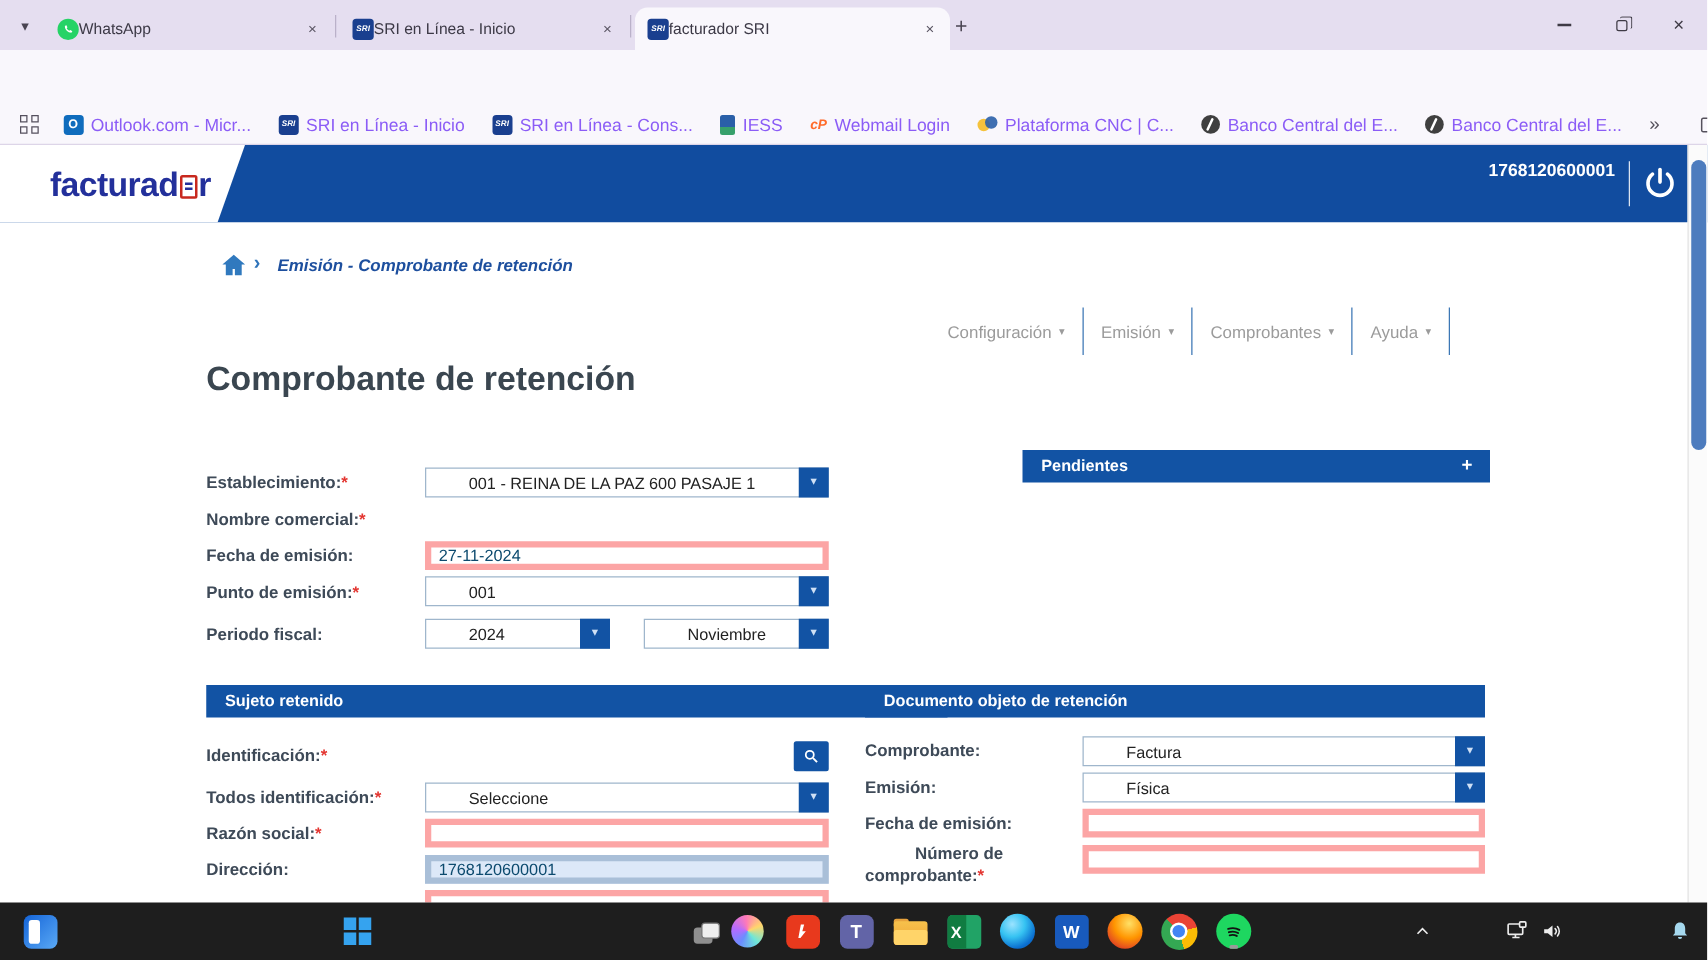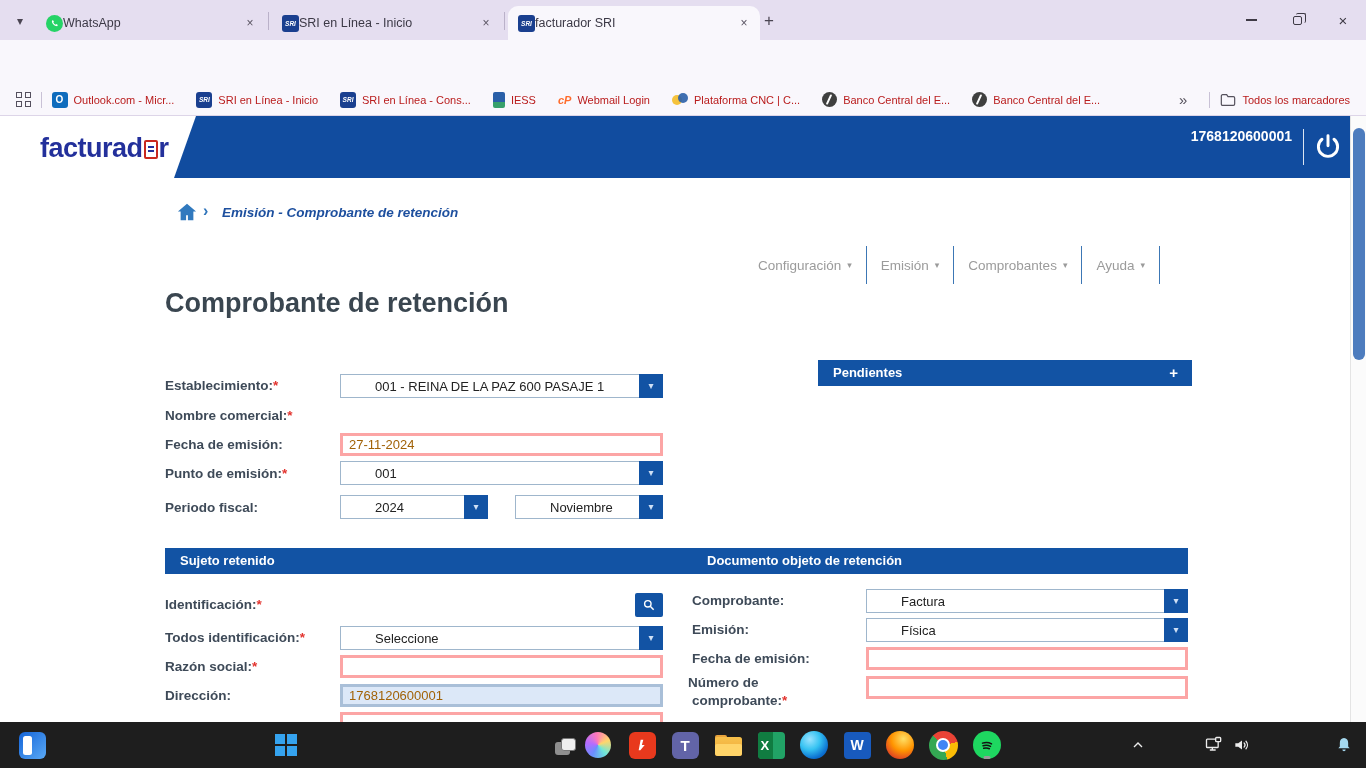--- a/index.html
+++ b/index.html
@@ -28,21 +28,21 @@
   .favicon-wa { width:17px; height:17px; border-radius:50%; background:#25d366; display:flex; align-items:center; justify-content:center; flex:none; }
 
   .toolbar { left:0; top:40px; width:1366px; height:44px; background:#f9f7fc; }
   .navbtn { top:51px; width:24px; height:24px; color:#4e4a55; font-size:17px; text-align:center; line-height:24px; }
   .omnibox { left:158px; top:47px; width:952px; height:31px; background:#ece7f3; border-radius:16px; display:flex; align-items:center; padding:0 12px; }
   .omnibox .url { font-size:13.5px; color:#27242d; white-space:nowrap; overflow:hidden; flex:1; margin:0 10px; }
   .extarea svg, .omnibox svg { display:block; }
 
   .bookmarks { left:0; top:84px; width:1366px; height:32px; background:#f9f7fc; border-bottom:1px solid #ddd5e8; display:flex; align-items:center; }
   .bm { display:flex; align-items:center; gap:6px; margin-right:22px; }
-  .bm .bl { font-size:11px; color:#b91c1c; white-space:nowrap; }
+  .bm .bl { font-size:14px; color:#8b5cf6; white-space:nowrap; }
   .bm-sep { width:1px; height:16px; background:#c9c1d6; margin:0 10px; }
   .appsgrid { display:grid; grid-template-columns:6px 6px; grid-gap:2.5px; margin:0 0 0 16px; }
   .appsgrid i { width:6px; height:6px; border:1.6px solid #55505e; display:block; }
   .sq { width:16px; height:16px; border-radius:3px; color:#fff; font:bold 10px "Liberation Sans",sans-serif; display:flex; align-items:center; justify-content:center; flex:none; }
 
   
   .appheader { left:0; top:116px; width:1366px; height:62px; background:#114c9f; }
   .appheader .whitewedge { position:absolute; left:0; top:0; width:210px; height:62px; background:#fff; clip-path:polygon(0 0,196px 0,174px 62px,0 62px); }
   .logo { position:absolute; left:40px; top:17px; font:bold 27px "Liberation Sans",sans-serif; color:#23309b; letter-spacing:-0.5px; display:flex; align-items:center; }
   .logo .doc { width:14px; height:19px; background:#fff; border:2px solid #c8281e; border-radius:2px; margin:2px 1px 0 1px; position:relative; }
@@ -57,21 +57,21 @@
   .crumb-text { left:222px; top:27px; font:italic bold 13.5px "Liberation Sans",sans-serif; color:#1d4f9e; }
   .crumb-ch { left:203px; top:24px; font-size:16px; font-weight:bold; color:#2f74ba; }
   .mainmenu { top:68px; right:206px; display:flex; align-items:stretch; height:38px; }
   .mainmenu .mi { display:flex; align-items:center; padding:0 14px; font-size:13.5px; color:#9b9b9b; gap:6px; }
   .mainmenu .mi .car { font-size:9px; color:#9b9b9b; }
   .mainmenu .msep { width:1px; background:#3c77b5; }
   .h1 { left:165px; top:110px; font:bold 27px "Liberation Sans",sans-serif; color:#3a4650; }
 
   .lbl { position:absolute; font:bold 13.5px "Liberation Sans",sans-serif; color:#3e4a58; }
   .req { color:#e3342f; }
-  .inp { position:absolute; height:23px; border:3px solid #fca5a5; background:#fff; font:13px "Liberation Sans",sans-serif; color:#a16207; padding:0 6px; }
+  .inp { position:absolute; height:23px; border:5px solid #fca5a5; background:#fff; font:13px "Liberation Sans",sans-serif; color:#0c4a6e; padding:0 6px; }
   .inp.ro { background:#dce8f8; border-color:#a9bfd8; }
   .inp::placeholder { font-style:italic; color:#a9a9a9; }
   .sel { position:absolute; height:24px; border:1px solid #9fb6cc; background:#fff; }
   .sel .txt { position:absolute; left:6px; top:4px; font:13px "Liberation Sans",sans-serif; color:#222; white-space:nowrap;margin-left:28px; }
   .sel .btn { position:absolute; right:-1px; top:-1px; width:24px; height:24px; background:#1253a4; color:#cfe0f5; text-align:center; font-size:10px; line-height:24px; }
   .secbar { position:absolute; height:26px; background:#1253a4; color:#fff; font:bold 13px "Liberation Sans",sans-serif; line-height:26px; padding-left:15px; }
   .secbar .plus { position:absolute; right:14px; top:0; font-size:15px; font-weight:bold; }
   .searchbtn { position:absolute; width:28px; height:24px; background:#1253a4; border-radius:2px; display:flex; align-items:center; justify-content:center; }
 
   .scrolltrack { left:1350px; top:116px; width:16px; height:606px; background:#fbfbfb; border-left:1px solid #e4e4e4; z-index:30; }
@@ -410,21 +410,21 @@
 
     <div class="lbl" style="left:692px;top:444px;"><span>Emisión:</span></div>
     <div class="sel" style="left:866px;top:440px;width:322px;">
       <span class="txt">Física</span>
       <span class="btn"><span>▾</span></span>
     </div>
 
     <div class="lbl" style="left:692px;top:473px;"><span>Fecha de emisión:</span></div>
     <input class="inp" style="left: 866px; top: 469px; width: 322px;">
 
-    <div class="lbl" style="left:672px;top:497px;padding-left:16px;"><span>Número de</span></div>
+    <div class="lbl" style="left:716px;top:497px;padding-left:16px;"><span>Número de</span></div>
     <div class="lbl" style="left:692px;top:515px;"><span>comprobante:</span><span class="req">*</span></div>
     <input class="inp" style="left: 866px; top: 498px; width: 322px;">
   </div>
 
   <div class="abs scrolltrack">
     <div class="scrollthumb"></div>
   </div>
 
   <div class="abs taskbar">
     <div class="tb-ic widgets">

